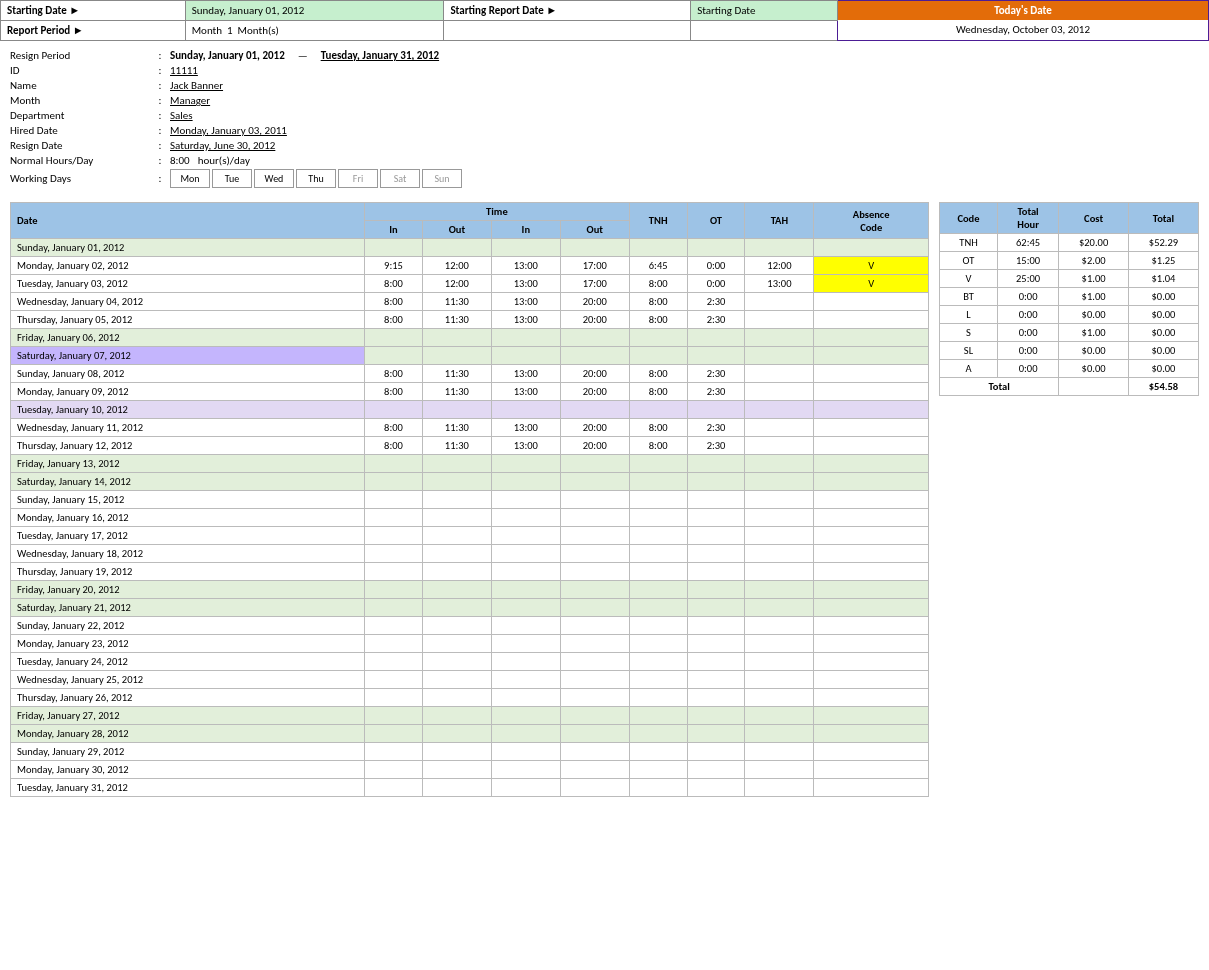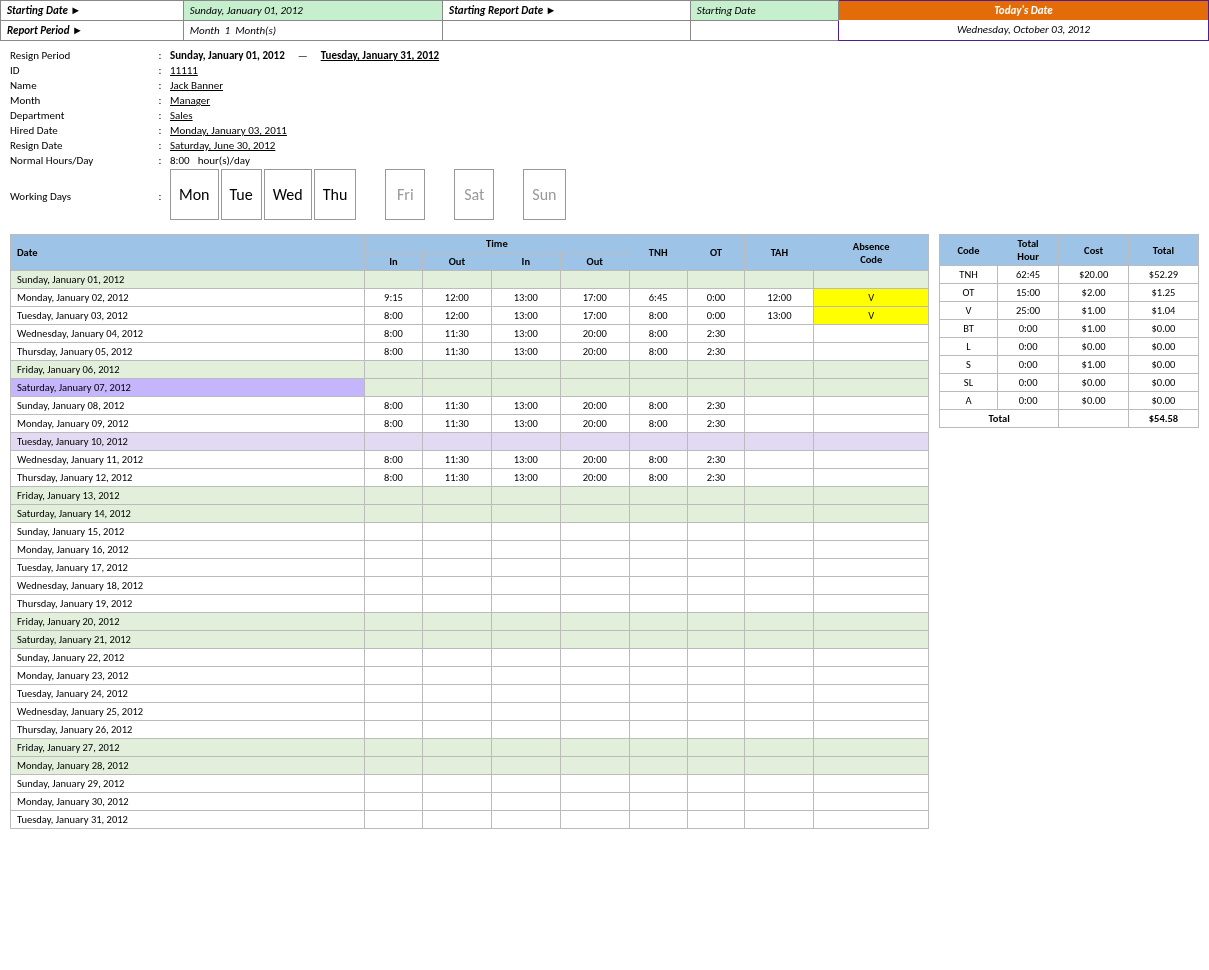--- a/index.html
+++ b/index.html
@@ -27,26 +27,26 @@
       color: #000;
     }
     .info-value.bold { font-weight: bold; }
     .info-value.underline { text-decoration: underline; min-width: 200px; display: inline-block; }
     .working-days-row {
       display: flex;
       gap: 2px;
     }
     .day-box {
       border: 1px solid #999;
-      padding: 15px 8px;
-      font-size: 16px;
+      padding: 2px 8px;
+      font-size: 10px;
       min-width: 40px;
       text-align: center;
     }
-    .day-box.inactive { color: #999; margin-left: 27px; }
+    .day-box.inactive { color: #999; }
 
     .main-content {
       display: flex;
       padding: 4px 10px;
       gap: 10px;
     }
 
     .attendance-table {
       border-collapse: collapse;
       flex: 1;
@@ -87,21 +87,20 @@
       font-weight: bold;
     }
     .total-row td { font-weight: bold; background: #fff; }
 
     .dash { margin: 0 8px; }
 
     .top-table {
       width: 100%;
       border-collapse: collapse;
       border: 1px solid #888;
-      font-style: italic;
     }
     .top-table td {
       border: 1px solid #888;
       padding: 3px 6px;
       font-size: 11px;
     }
   </style>
 </head>
 <body>
 

